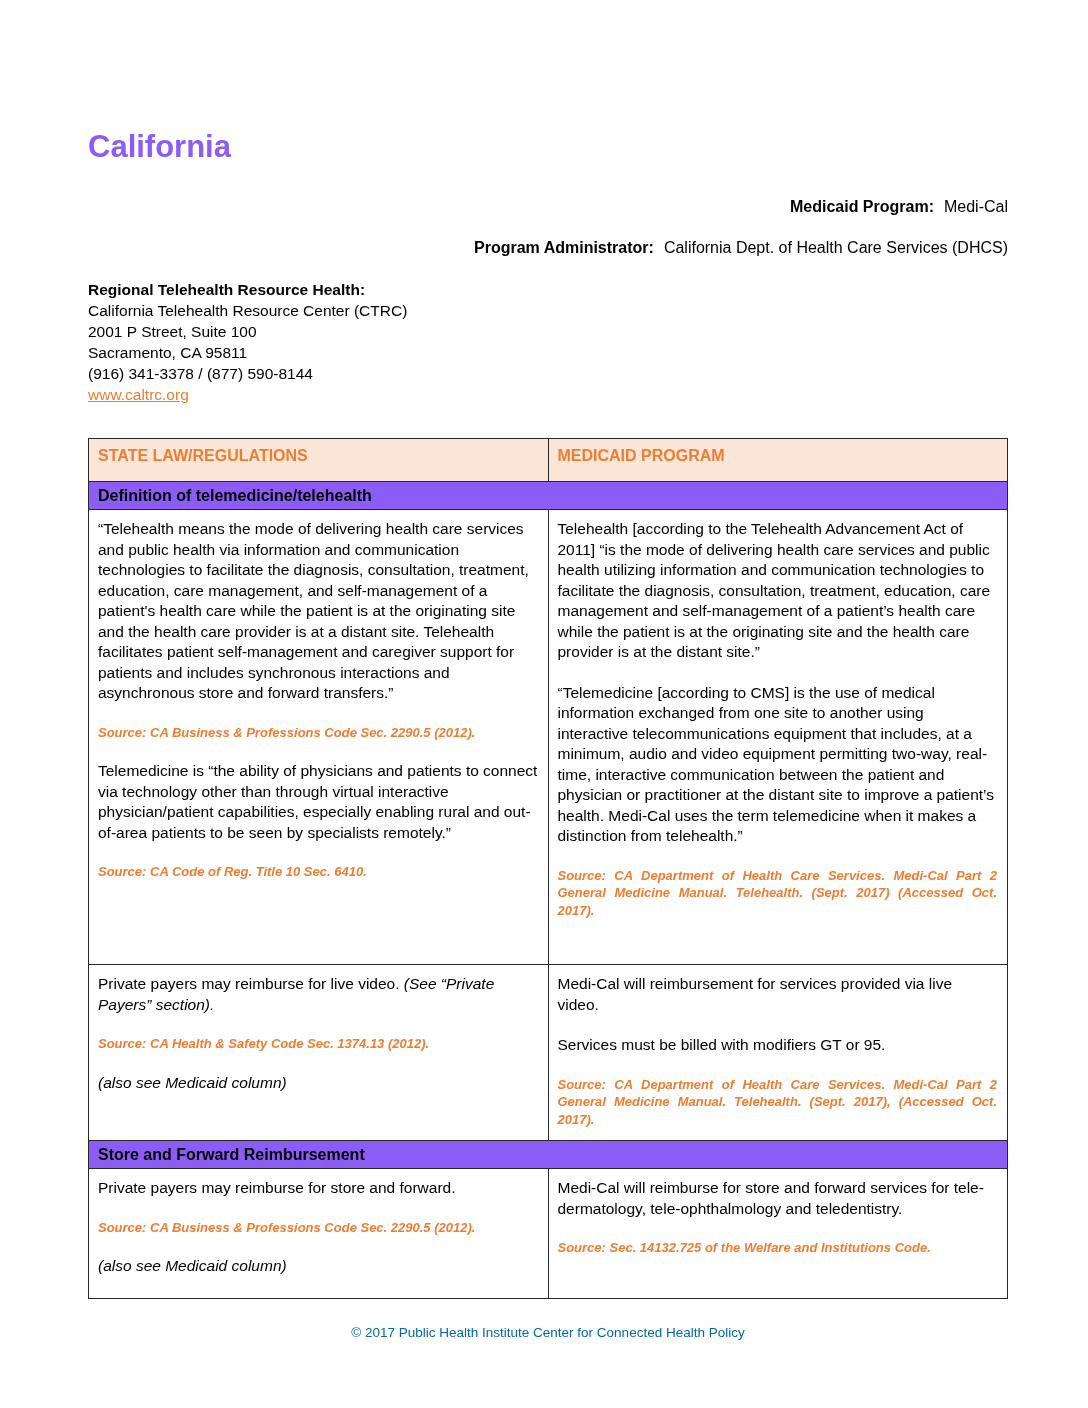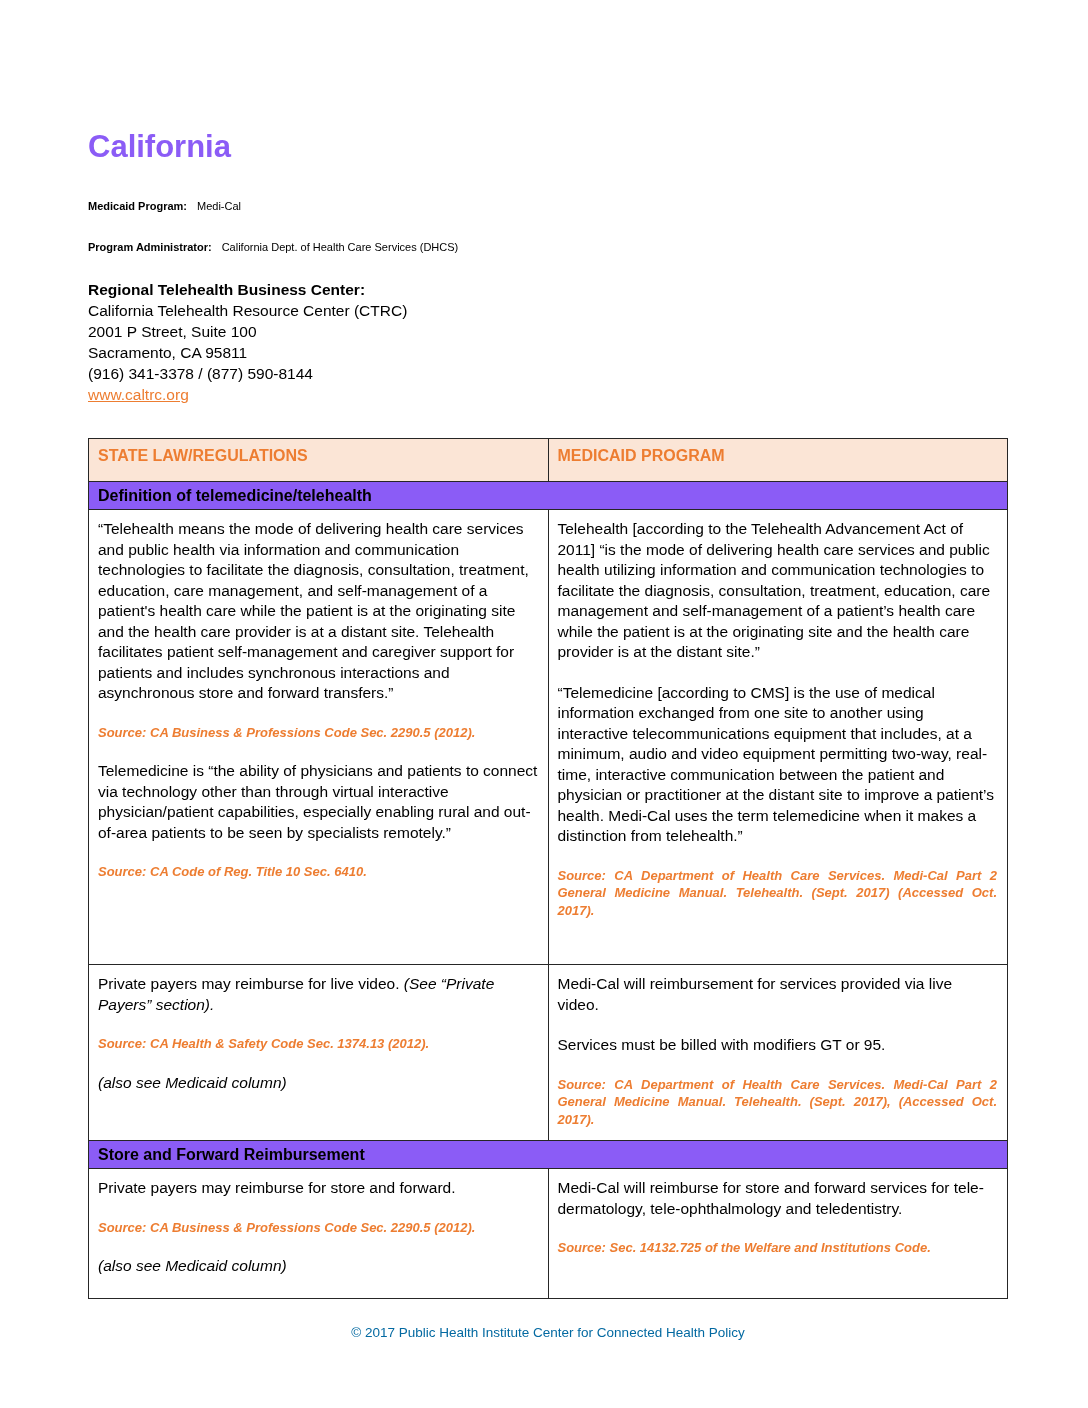--- a/index.html
+++ b/index.html
@@ -16,21 +16,21 @@
   .content { margin: 0 80px 0 88px; }
 
   h1.doc-title {
     padding-top: 129px;
     font-size: 31px;
     font-weight: bold;
     color: #8b5cf6;
     letter-spacing: 0px;
   }
 
-  .field { margin-top: 20px; font-size: 11px; line-height: 21px; }
+  .field { margin-top: 20px; font-size: 16px; line-height: 21px; text-align: right; }
   .field.first { margin-top: 31px; }
   .field .label { font-weight: bold; }
   .field .value { margin-left: 10px; }
 
   .rtrc { margin-top: 21px; font-size: 15.5px; line-height: 21px; }
   .rtrc .label { font-weight: bold; }
   .rtrc a.link {
     color: #ED7D31;
     text-decoration: underline;
     cursor: pointer;
@@ -102,21 +102,21 @@
 
     <p class="field first">
       <span class="label">Medicaid Program:</span><span class="value">Medi-Cal</span>
     </p>
 
     <p class="field">
       <span class="label">Program Administrator:</span><span class="value">California Dept. of Health Care Services (DHCS)</span>
     </p>
 
     <div class="rtrc">
-      <div class="label">Regional Telehealth Business Center:</div>
+      <div class="label">Regional Telehealth Resource Health:</div>
       <div>California Telehealth Resource Center (CTRC)</div>
       <div>2001 P Street, Suite 100</div>
       <div>Sacramento, CA 95811</div>
       <div>(916) 341-3378 / (877) 590-8144</div>
       <div><a class="link">www.caltrc.org</a></div>
     </div>
 
     <table class="policy">
       <thead>
         <tr>

